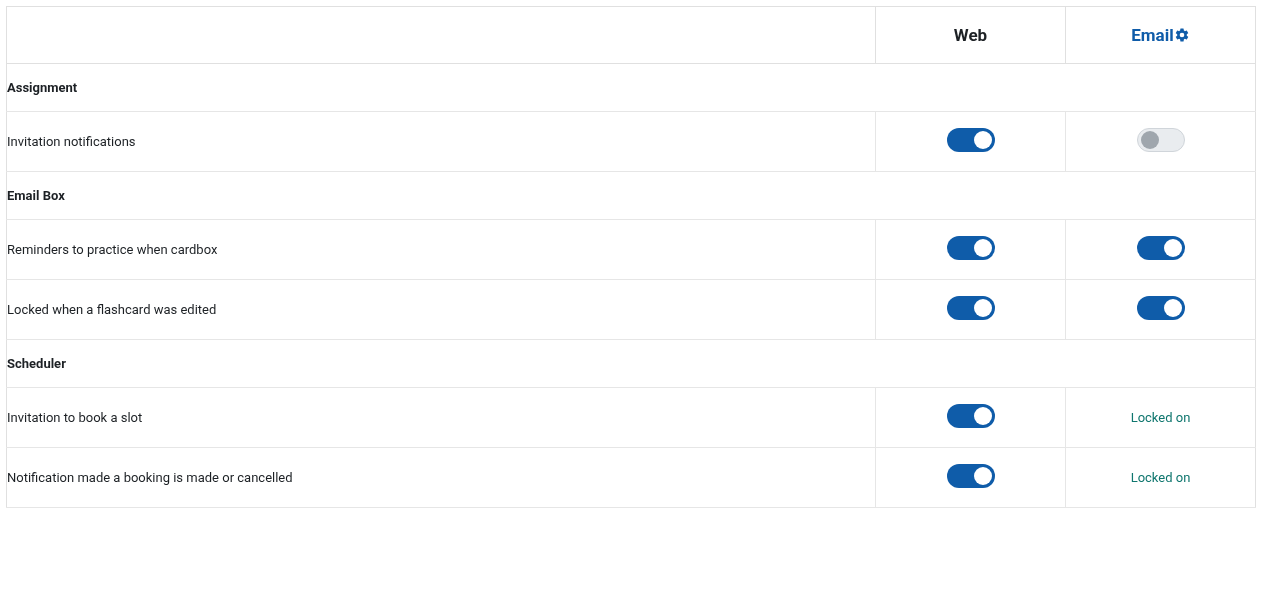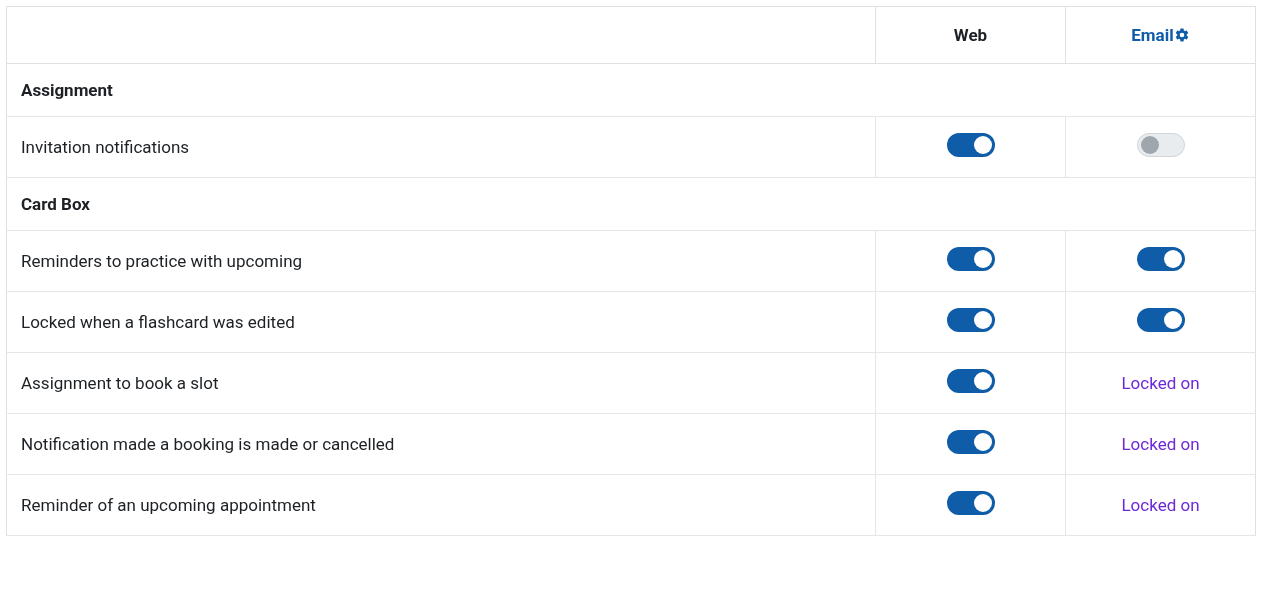--- a/index.html
+++ b/index.html
@@ -44,42 +44,42 @@
       display: inline-flex;
       align-items: center;
       color: #0f5ca9;
     }
     .gear-icon svg {
       width: 16px;
       height: 16px;
     }
     tbody tr td {
       border-bottom: 1px solid #e6e6e6;
-      padding: 16px 14px;
-      font-size: 17px;
+      padding: 16px 0;
+      font-size: 13px;
       vertical-align: middle;
     }
     tbody tr.group-row td {
       font-weight: 700;
       color: #1d2125;
       background: #fff;
     }
     td.name-cell {
       border-right: 1px solid #e6e6e6;
     }
     td.toggle-cell {
       text-align: center;
       width: 190px;
       border-right: 1px solid #e6e6e6;
     }
     td.toggle-cell:last-child {
       border-right: none;
     }
     .locked-text {
-      color: #6d28d9;
+      color: #0f766e;
       margin-top: 30px;
     }
     
     .switch {
       position: relative;
       display: inline-block;
       width: 48px;
       height: 24px;
       cursor: pointer;
     }
@@ -137,41 +137,39 @@
   <tbody id="tbody">
       <tr class="group-row">
         <td colspan="3">Assignment</td>
       </tr>
       <tr>
         <td class="name-cell">Invitation notifications</td>
         <td class="toggle-cell"><span class="switch on"><span class="track"></span><span class="knob"></span></span></td>
         <td class="toggle-cell"><span class="switch off"><span class="track"></span><span class="knob"></span></span></td>
       </tr>
       <tr class="group-row">
-        <td colspan="3">Card Box</td>
+        <td colspan="3">Email Box</td>
       </tr>
       <tr>
-        <td class="name-cell">Reminders to practice with upcoming</td>
+        <td class="name-cell">Reminders to practice when cardbox</td>
         <td class="toggle-cell"><span class="switch on"><span class="track"></span><span class="knob"></span></span></td>
         <td class="toggle-cell"><span class="switch on"><span class="track"></span><span class="knob"></span></span></td>
       </tr>
       <tr>
         <td class="name-cell">Locked when a flashcard was edited</td>
         <td class="toggle-cell"><span class="switch on"><span class="track"></span><span class="knob"></span></span></td>
         <td class="toggle-cell"><span class="switch on"><span class="track"></span><span class="knob"></span></span></td>
       </tr>
+      <tr class="group-row">
+        <td colspan="3">Scheduler</td>
+      </tr>
       <tr>
-        <td class="name-cell">Assignment to book a slot</td>
+        <td class="name-cell">Invitation to book a slot</td>
         <td class="toggle-cell"><span class="switch on"><span class="track"></span><span class="knob"></span></span></td>
         <td class="toggle-cell"><span class="locked-text">Locked on</span></td>
       </tr>
       <tr>
         <td class="name-cell">Notification made a booking is made or cancelled</td>
         <td class="toggle-cell"><span class="switch on"><span class="track"></span><span class="knob"></span></span></td>
         <td class="toggle-cell"><span class="locked-text">Locked on</span></td>
       </tr>
-      <tr>
-        <td class="name-cell">Reminder of an upcoming appointment</td>
-        <td class="toggle-cell"><span class="switch on"><span class="track"></span><span class="knob"></span></span></td>
-        <td class="toggle-cell"><span class="locked-text">Locked on</span></td>
-      </tr>
     </tbody>
 </table>
 
 </body></html>

